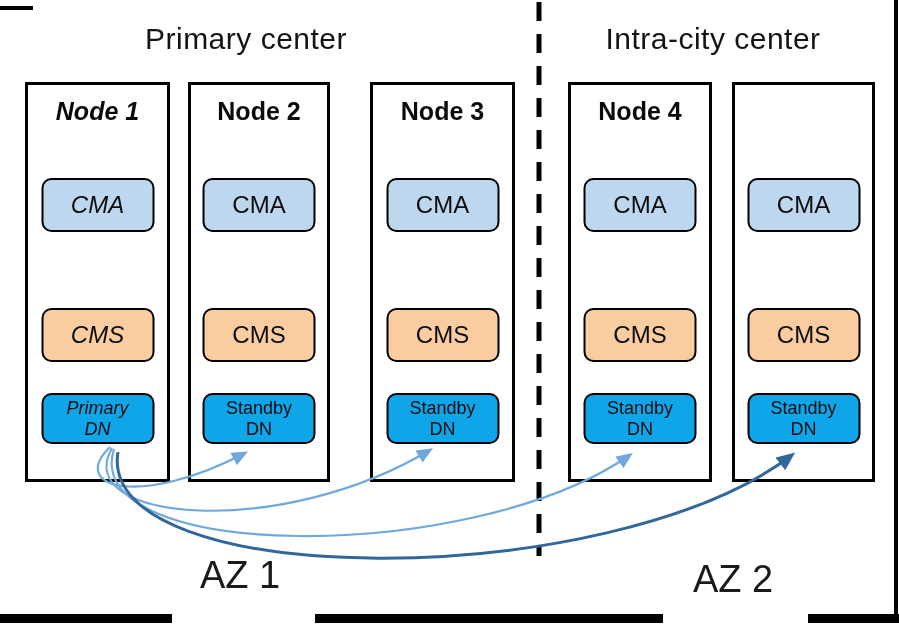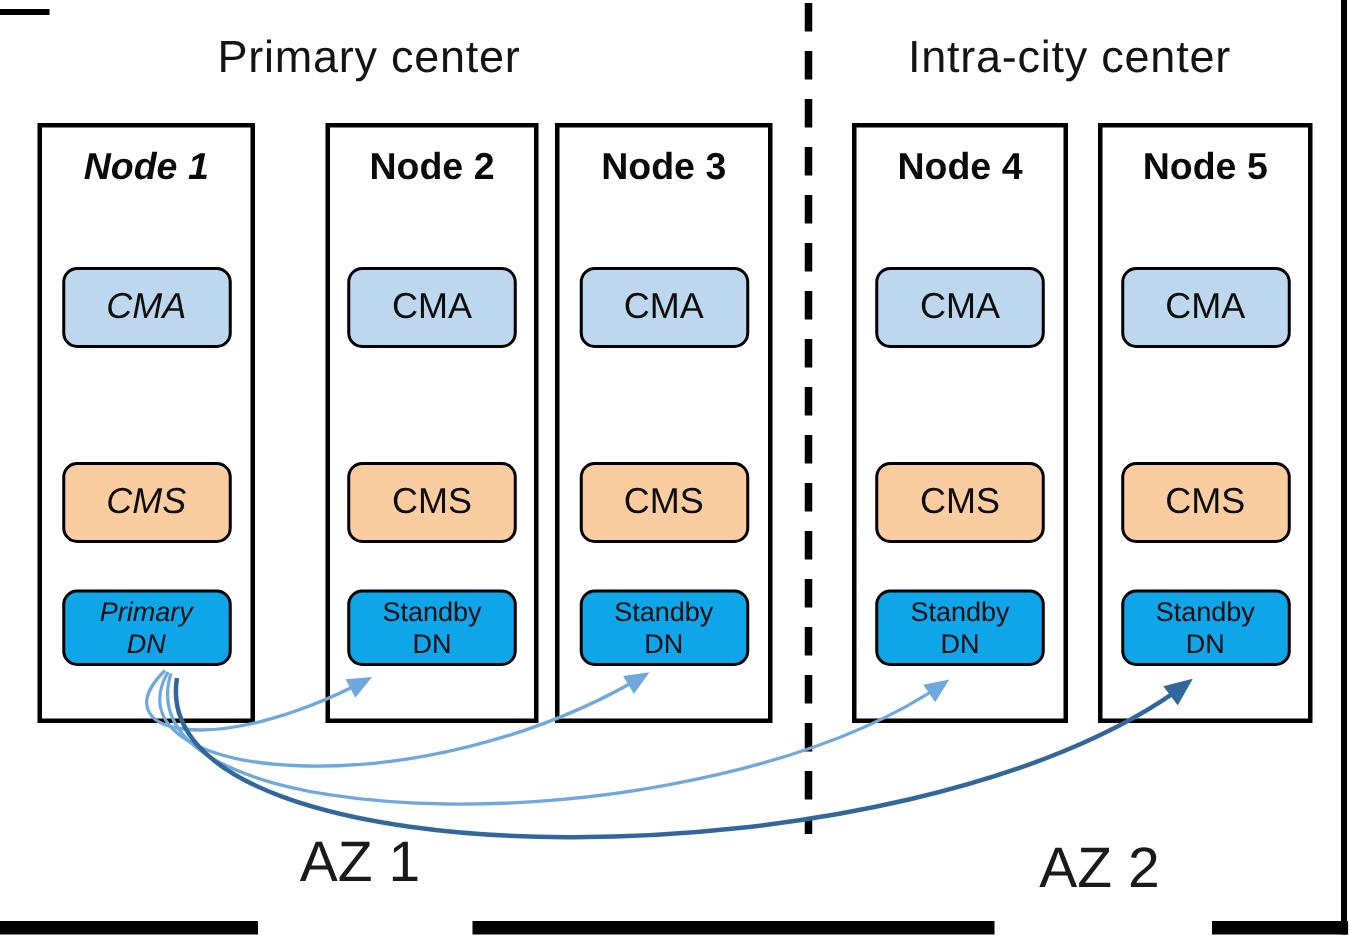--- a/index.html
+++ b/index.html
@@ -12,21 +12,21 @@
     font-size:30px;letter-spacing:0.5px;color:#141414;
   }
   #primary-title{left:116px;}
   #intracity-title{left:583px;}
 
   .node{
     position:absolute;top:82px;height:400px;background:#ffffff;
     border:3px solid #000000;box-sizing:border-box;
   }
   .n1{left:25px;width:145px;font-style:italic;}
-  .n2{left:188px;width:142px;margin-left:29px;}
+  .n2{left:188px;width:142px;}
   .n3{left:370px;width:145px;}
   .n4{left:568px;width:144px;}
   .n5{left:732px;width:143px;}
 
   .node-title{
     margin-top:12px;text-align:center;font-size:25px;font-weight:bold;color:#0a0a0a;
   }
   .inner-box{
     position:absolute;left:50%;transform:translateX(-50%);
     width:113px;box-sizing:border-box;border:2px solid #000000;border-radius:10px;
@@ -93,21 +93,20 @@
     <div class="node-title">Node 4</div>
     <div class="inner-box cma">CMA</div>
     <div class="inner-box cms">CMS</div>
     <div class="inner-box dn">
       <span><span>Standby</span><br>
       <span>DN</span></span>
     </div>
   </div>
 
   <div class="node n5">
-    <div class="node-title">Node 5</div>
     <div class="inner-box cma">CMA</div>
     <div class="inner-box cms">CMS</div>
     <div class="inner-box dn">
       <span><span>Standby</span><br>
       <span>DN</span></span>
     </div>
   </div>
 
   <svg id="overlay" viewBox="0 0 899 626" xmlns="http://www.w3.org/2000/svg">
     <defs>

